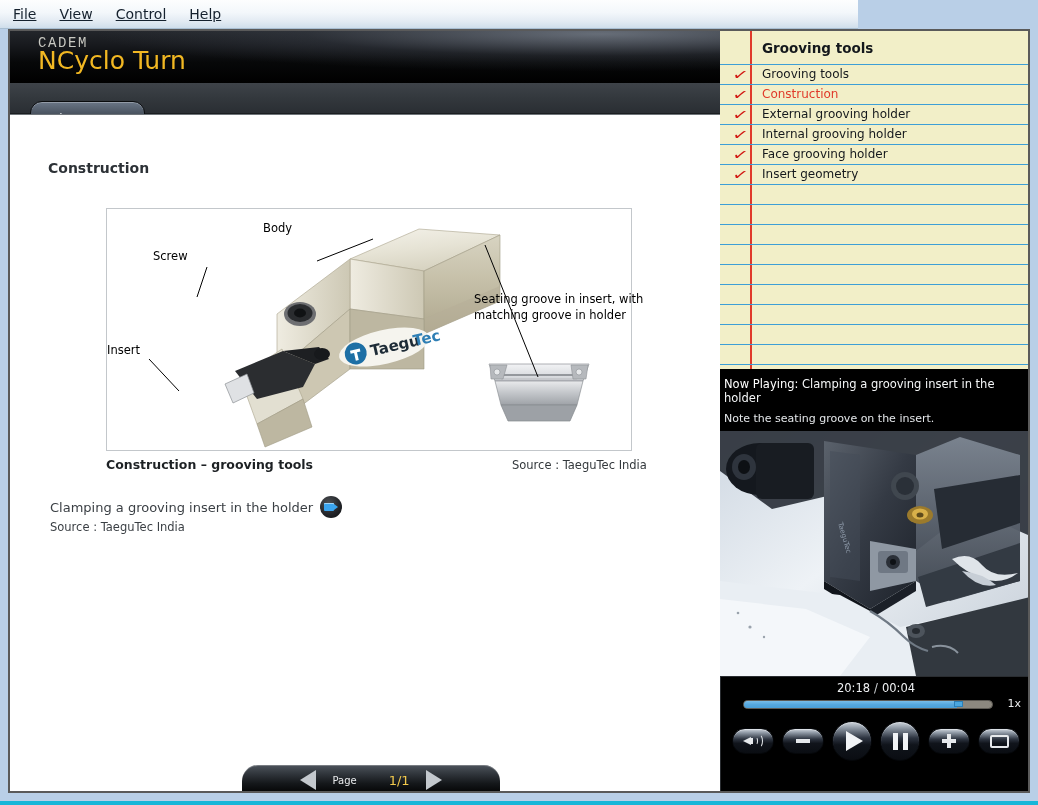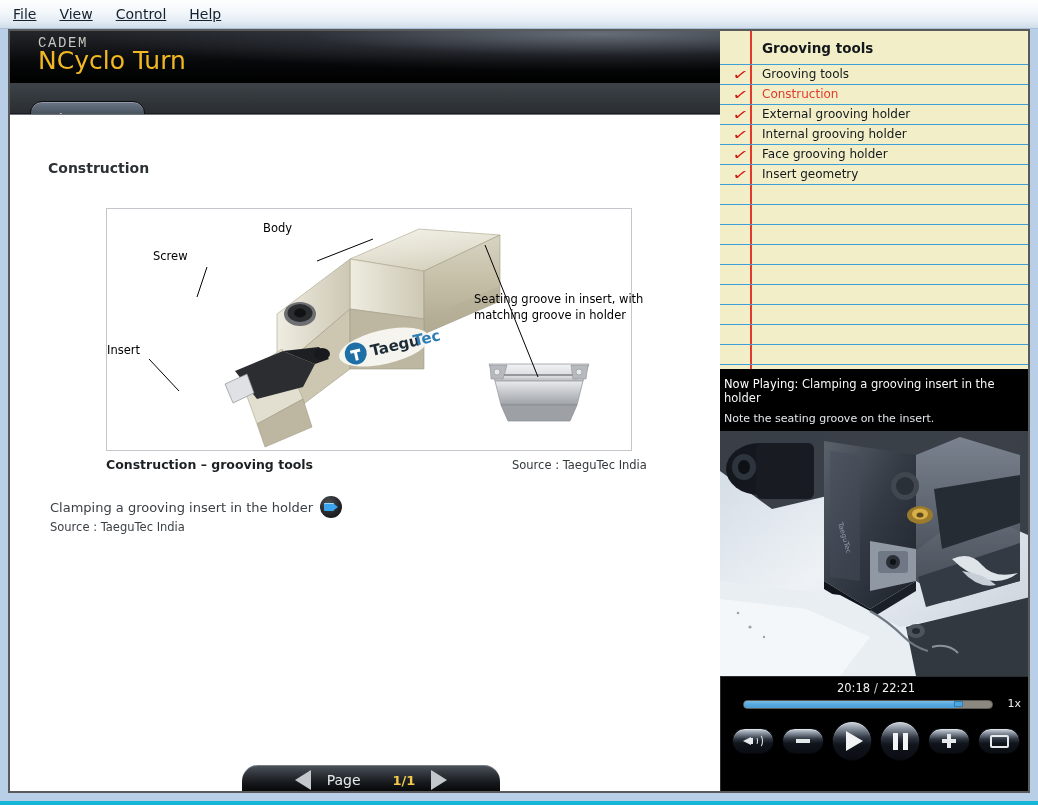--- a/index.html
+++ b/index.html
@@ -6,21 +6,21 @@
     margin: 0; padding: 0;
     width: 1038px; height: 805px;
     overflow: hidden;
     background: #b9cfe7;
     font-family: "DejaVu Sans", sans-serif;
   }
   * { box-sizing: border-box; }
 
   
   .menubar {
-    position: absolute; left: 0; top: 0; width: 1038px; height: 29px;
+    position: absolute; left: 0; top: 0; width: 858px; height: 29px;
     background: linear-gradient(to bottom, #fdfefe 0%, #f3f7fb 45%, #e3ebf3 75%, #cfdeeb 100%);
     border-bottom: 1px solid #a8bed2;
     display: flex; align-items: center; padding-left: 10px;
   }
   .menubar .mi {
     font-size: 14px; color: #15212e; margin-right: 17px;
     font-family: "DejaVu Sans", sans-serif; cursor: default;
     padding: 1px 3px;
   }
   .menubar .mi .u { text-decoration: underline; }
@@ -148,22 +148,22 @@
   }
   .pagenav .arrow { width: 0; height: 0; cursor: pointer; }
   .pagenav .arrow.left {
     border-top: 10px solid transparent; border-bottom: 10px solid transparent;
     border-right: 16px solid #c3c8cd;
   }
   .pagenav .arrow.right {
     border-top: 10px solid transparent; border-bottom: 10px solid transparent;
     border-left: 16px solid #c3c8cd;
   }
-  .pagenav .ptxt { font-size: 14px; color: #e8eaec; margin: 16px 16px; }
-  .pagenav .pnum { font-size: 13px; color: #f2c94c; margin: 0 16px; font-weight: bold; }
+  .pagenav .ptxt { font-size: 10px; color: #e8eaec; margin: 16px 16px; }
+  .pagenav .pnum { font-size: 13px; color: #f2c94c; margin: 0 16px; }
 
   
   .rightcol {
     position: absolute; left: 710px; top: 0; width: 312px; height: 764px;
     background: #000;
   }
   
   .notepad {
     position: absolute; left: 0; top: 0; width: 310px; height: 338px;
     background: #f2efc8;
@@ -542,21 +542,21 @@
           <circle cx="30" cy="196" r="1.6" fill="#9aa3ad"></circle>
           <circle cx="44" cy="206" r="1.2" fill="#9aa3ad"></circle>
           <circle cx="18" cy="182" r="1.3" fill="#9aa3ad"></circle>
 
           <text x="118" y="92" font-family="DejaVu Sans, sans-serif" font-size="7" fill="#8d99a8" transform="rotate(74 118 92)">TaeguTec</text>
         </svg>
       </div>
 
       <div class="player">
         <div class="timecode">
-          <span>20:18</span><span class="slash">/</span><span>22:21</span>
+          <span>20:18</span><span class="slash">/</span><span>00:04</span>
         </div>
         <div class="seekwrap">
           <div class="seekbar">
             <div class="seekfill" id="seekfill" style="width: 86%;"></div>
           </div>
           <div class="seekthumb" id="seekthumb" style="left: calc(86% - 4px);"></div>
         </div>
         <div class="speed">1x</div>
 
         <div class="btnrow">

